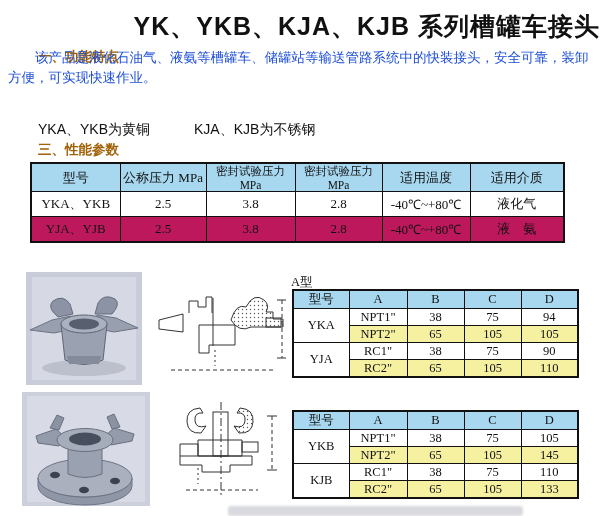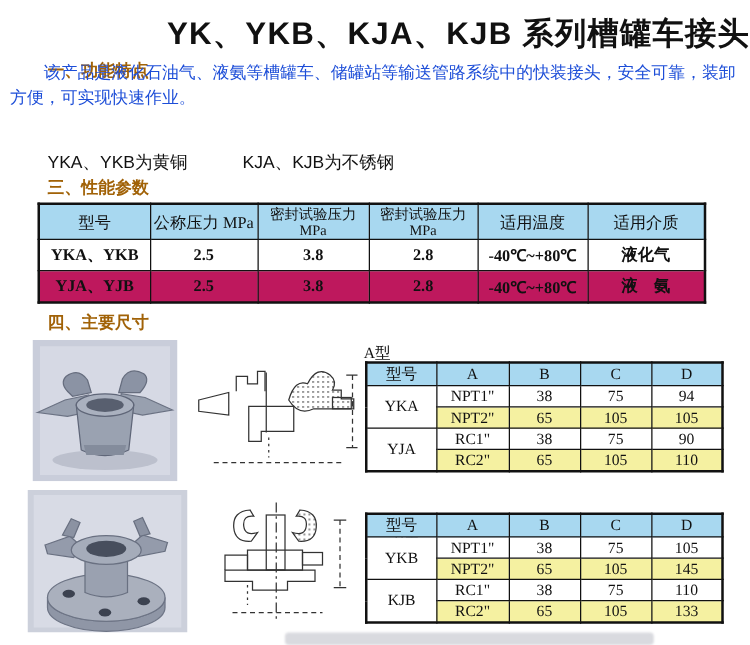--- a/index.html
+++ b/index.html
@@ -23,21 +23,21 @@
 
   
   table.perf {
     position:absolute; left:30px; top:162px; width:533px;
     border-collapse:collapse; table-layout:fixed; text-align:center;
     font-family:"Liberation Serif", serif; font-size:13px; color:#111;
     border:2px solid #111;
   }
   .perf th, .perf td { border:1px solid #111; padding:0; font-weight:normal; }
   .perf th { background:#a8d8f0; height:25px; }
-  .perf td { height:24px; background:#ffffff;font-weight:bold; }
+  .perf td { height:24px; background:#ffffff; }
   .perf .sm { font-size:11.5px; }
   .perf tr.yellow td { background:#be185d; }
 
   
   .dim-label {
     position:absolute; left:291px; font-family:Liberation Serif, serif;
     font-size:12.5px; color:#111;
   }
   table.dim {
     position:absolute; left:292px; width:285px;
@@ -103,21 +103,20 @@
       <td>YJA、YJB</td>
       <td>2.5</td>
       <td>3.8</td>
       <td>2.8</td>
       <td>-40℃~+80℃</td>
       <td>液　氨</td>
     </tr>
   </tbody>
     </table>
 
-  <div class="sec-head" style="top:249px;">四、主要尺寸</div>
 
   <svg class="photo" style="left:26px; top:272px;" width="116" height="113" viewBox="0 0 116 113">
     <rect width="116" height="113" fill="#c9cdda"></rect>
     <rect x="6" y="5" width="104" height="103" fill="#d6d9e4"></rect>
     <ellipse cx="58" cy="96" rx="42" ry="8" fill="#bcc0cd"></ellipse>
     <path d="M4,58 L26,48 L45,44 L47,57 L28,61 Z" fill="#98a0af" stroke="#6b7283" stroke-width="1"></path>
     <path d="M30,43 q-9,-8 -3,-14 q10,-7 17,3 l3,10 l-15,3 Z" fill="#8b93a4" stroke="#666d7e" stroke-width="1"></path>
     <path d="M112,56 L90,46 L71,43 L69,56 L88,60 Z" fill="#98a0af" stroke="#6b7283" stroke-width="1"></path>
     <path d="M86,42 q9,-10 3,-15 q-11,-6 -17,4 l-3,11 Z" fill="#8b93a4" stroke="#666d7e" stroke-width="1"></path>
     <path d="M35,52 L81,52 L77,88 Q58,97 39,88 Z" fill="#9aa2b1" stroke="#5f6678" stroke-width="1"></path>

